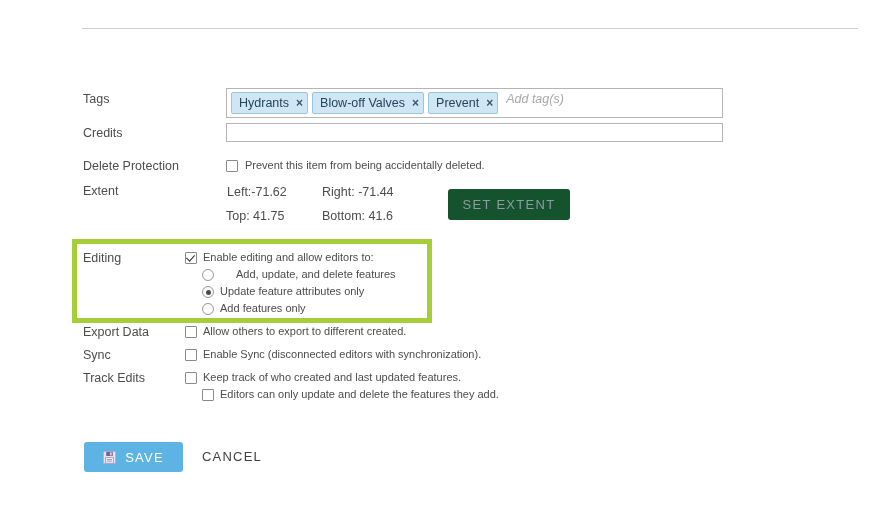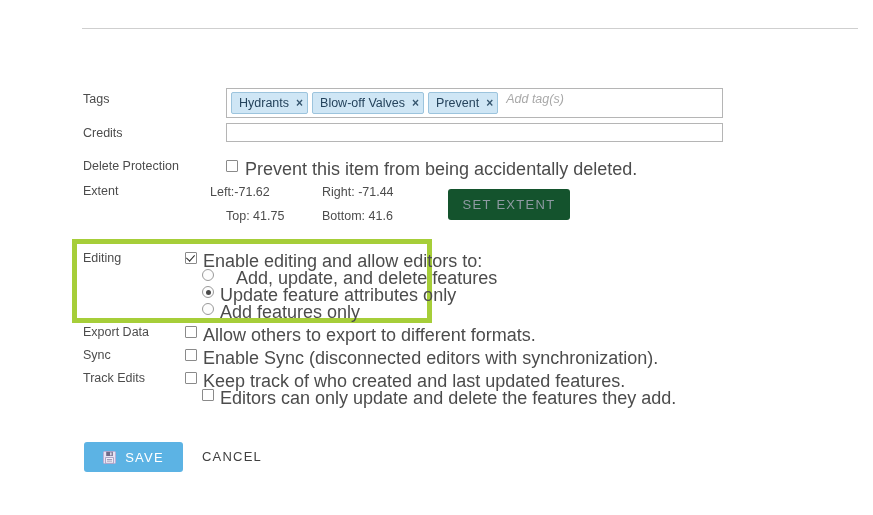--- a/index.html
+++ b/index.html
@@ -143,21 +143,21 @@
     position: absolute;
     left: 2.5px;
     top: 2.5px;
     width: 5px;
     height: 5px;
     border-radius: 50%;
     background: #4a4a4a;
   }
   .opt-text {
     position: absolute;
-    font-size: 18px;
+    font-size: 11px;
     color: #4c4c4c;
     white-space: nowrap;
   }
 
   
   .extent-val {
     position: absolute;
     font-size: 12.5px;
     color: #4c4c4c;
     white-space: nowrap;
@@ -261,21 +261,21 @@
 
   <div class="row" style="top:159px;">
     <span class="label">Delete Protection</span>
   </div>
   <span class="cb" style="left:226px; top:160px;"></span>
   <span class="opt-text" style="left:245px; top:159px;">Prevent this item from being accidentally deleted.</span>
 
   <div class="row" style="top:184px;">
     <span class="label">Extent</span>
   </div>
-  <span class="extent-val" style="left:210px; top:185px;">Left:-71.62</span>
+  <span class="extent-val" style="left:227px; top:185px;">Left:-71.62</span>
   <span class="extent-val" style="left:322px; top:185px;">Right:  -71.44</span>
   <span class="extent-val" style="left:226px; top:209px;">Top:  41.75</span>
   <span class="extent-val" style="left:322px; top:209px;">Bottom:   41.6</span>
   <button id="set-extent-btn">SET EXTENT</button>
 
   <div id="edit-highlight"></div>
 
   <div class="row" style="top:251px;">
     <span class="label">Editing</span>
   </div>
@@ -288,21 +288,21 @@
   <span class="rb checked" style="left:202px; top:286px;"></span>
   <span class="opt-text" style="left:220px; top:285px;">Update feature attributes only</span>
 
   <span class="rb" style="left:202px; top:303px;"></span>
   <span class="opt-text" style="left:220px; top:302px;">Add features only</span>
 
   <div class="row" style="top:325px;">
     <span class="label">Export Data</span>
   </div>
   <span class="cb" style="left:185px; top:326px;"></span>
-  <span class="opt-text" style="left:203px; top:325px;">Allow others to export to different formats.</span>
+  <span class="opt-text" style="left:203px; top:325px;">Allow others to export to different created.</span>
 
   <div class="row" style="top:348px;">
     <span class="label">Sync</span>
   </div>
   <span class="cb" style="left:185px; top:349px;"></span>
   <span class="opt-text" style="left:203px; top:348px;">Enable Sync (disconnected editors with synchronization).</span>
 
   <div class="row" style="top:371px;">
     <span class="label">Track Edits</span>
   </div>

